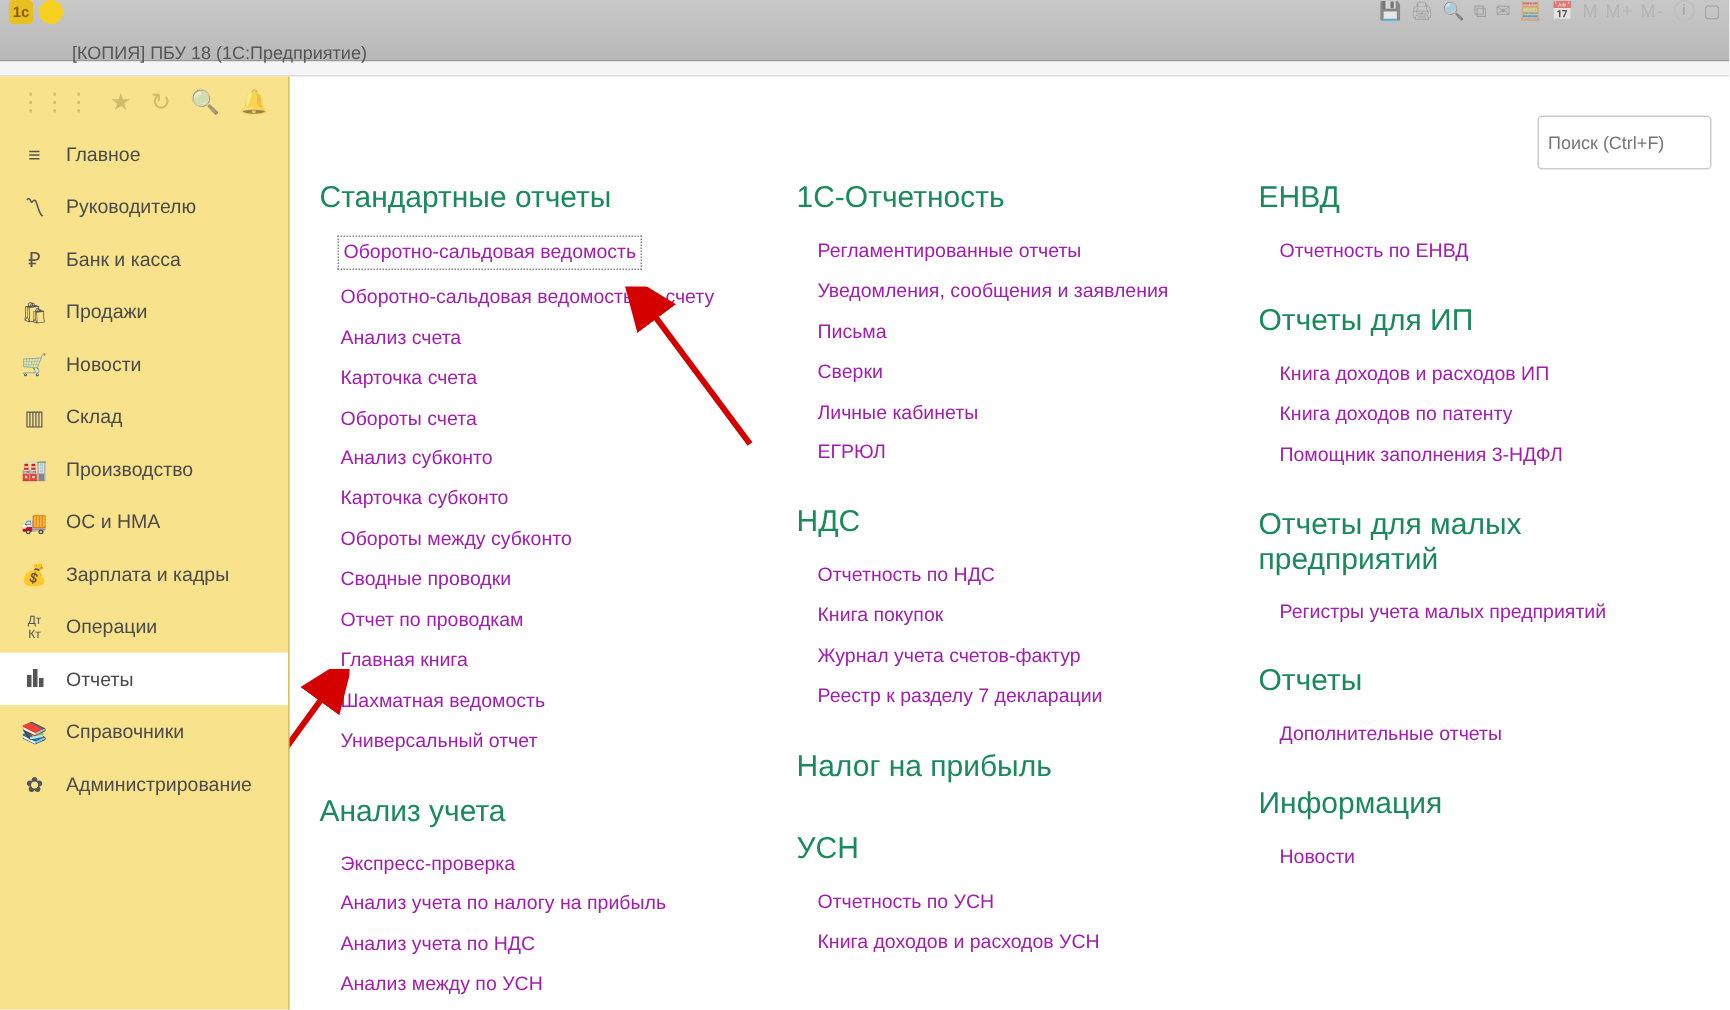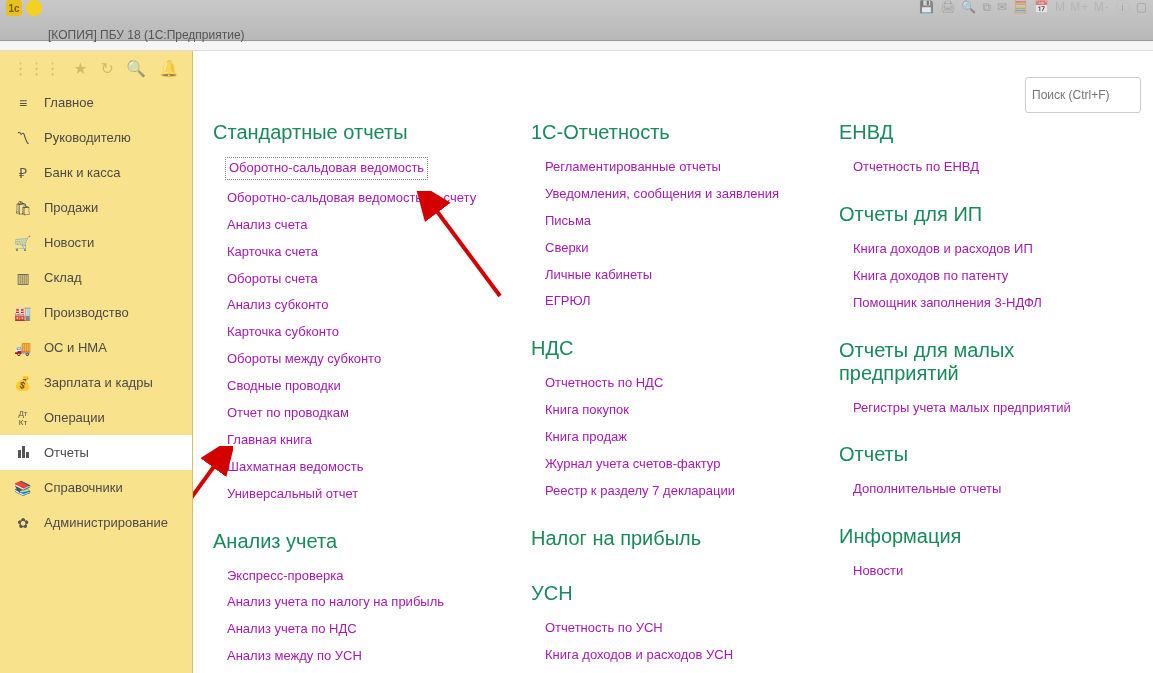--- a/index.html
+++ b/index.html
@@ -275,21 +275,20 @@
             <div class="link">Уведомления, сообщения и заявления</div>
             <div class="link">Письма</div>
             <div class="link">Сверки</div>
             <div class="link">Личные кабинеты</div>
             <div class="link">ЕГРЮЛ</div>
           </div>
           <div class="section">
             <div class="section-title">НДС</div>
             <div class="link">Отчетность по НДС</div>
             <div class="link">Книга покупок</div>
-            <div class="link">Книга продаж</div>
             <div class="link">Журнал учета счетов-фактур</div>
             <div class="link">Реестр к разделу 7 декларации</div>
           </div>
           <div class="section">
             <div class="section-title">Налог на прибыль</div>
           </div>
           <div class="section">
             <div class="section-title">УСН</div>
             <div class="link">Отчетность по УСН</div>
             <div class="link">Книга доходов и расходов УСН</div>

